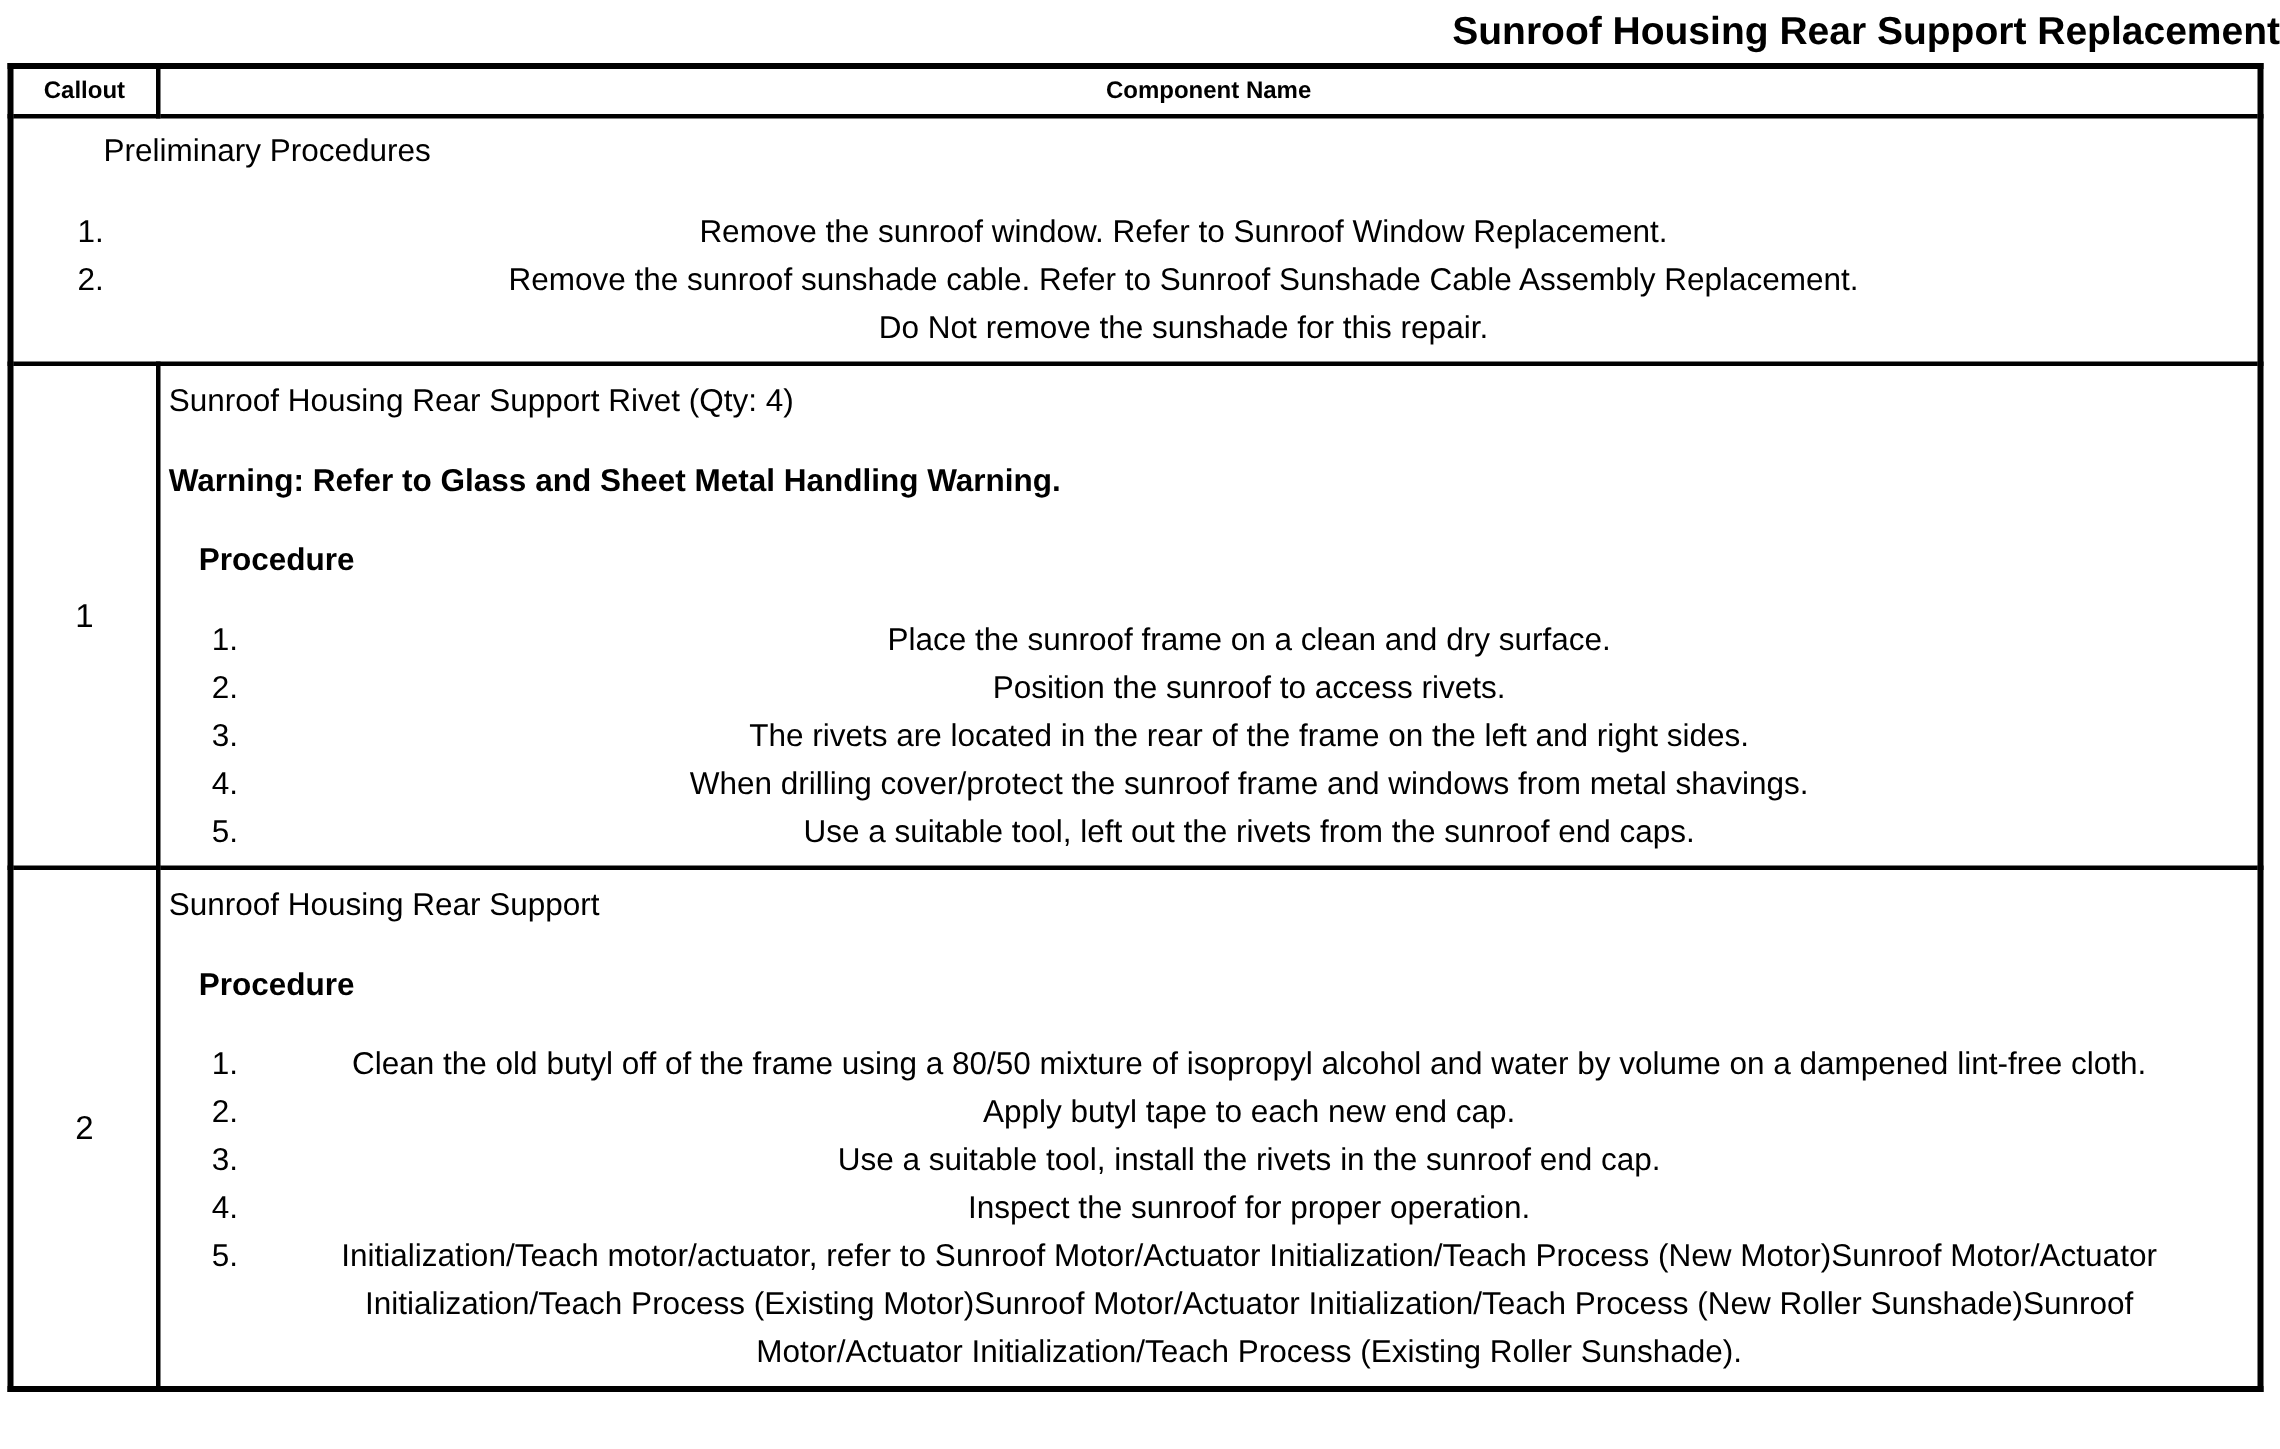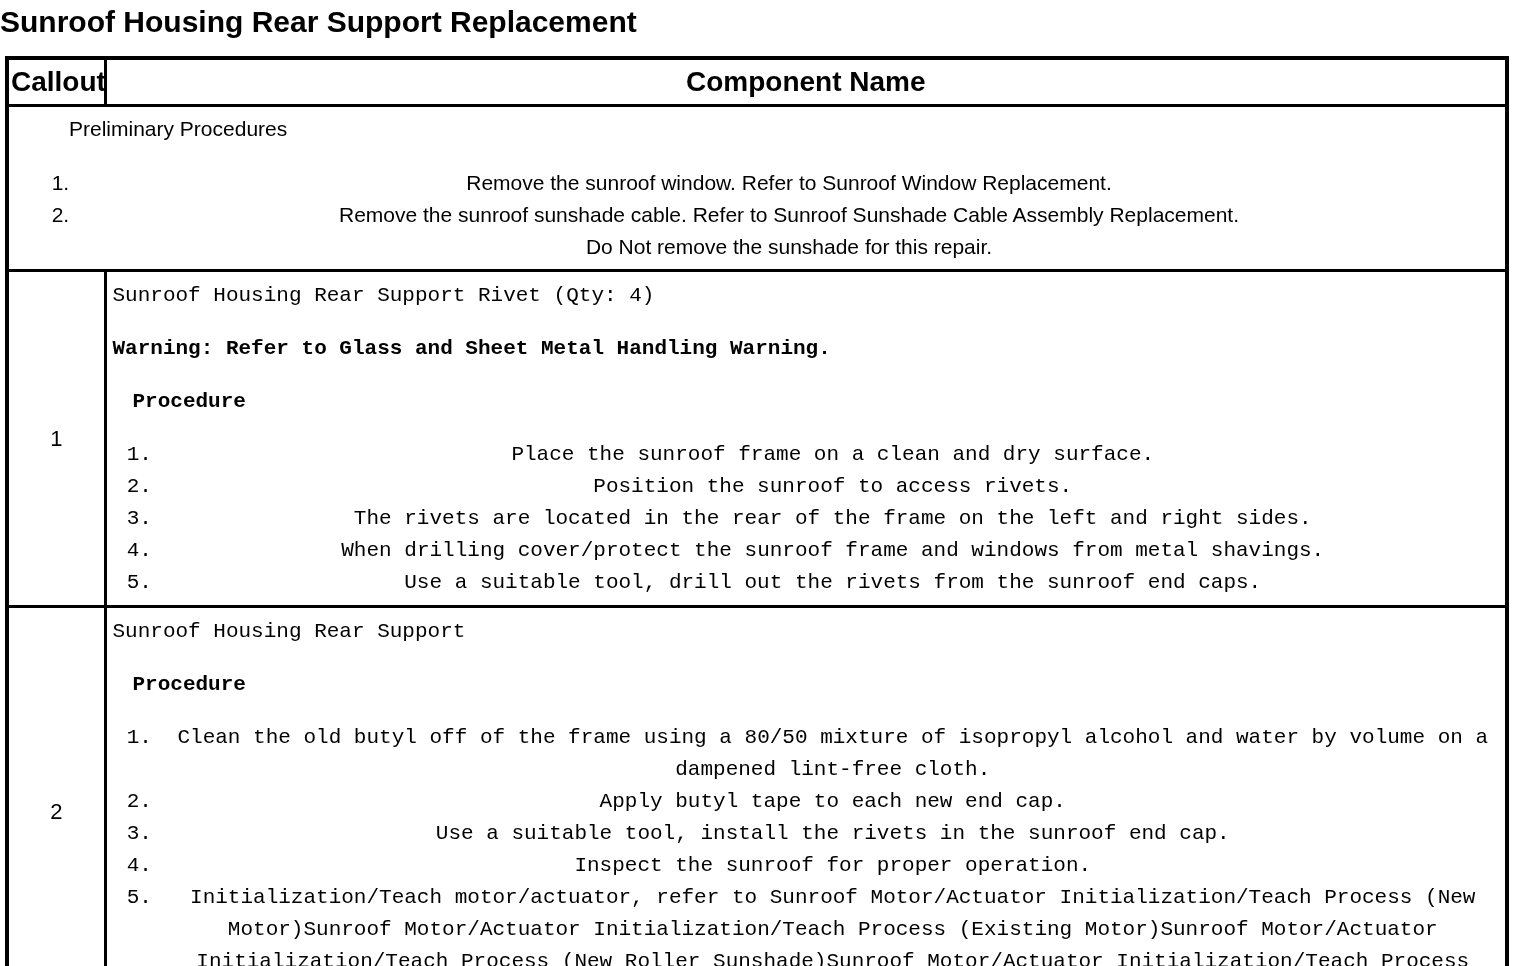--- a/index.html
+++ b/index.html
@@ -5,40 +5,40 @@
   * { box-sizing: border-box; margin: 0; padding: 0; }
   html, body {
     width: 1520px; height: 966px;
     background: #ffffff; color: #000000;
     font-family: "Liberation Sans", sans-serif;
     font-size: 21px;
     overflow: hidden;
   }
   .doc-title {
     font-weight: bold;
-    font-size: 30px;
-    text-align: left;
+    font-size: 26px;
+    text-align: right;
     padding-top: 5px;
-    height: 56px;
+    height: 42px;
   }
   table.main-table {
     border-collapse: collapse;
     table-layout: fixed;
     width: 1504px;
     margin-left: 5px;
     border: 4px solid #000;
   }
   table.main-table th,
   table.main-table td {
     border: 3px solid #000;
     background: #fff;
   }
   col.callout-col { width: 98px; }
   th {
-    font-size: 28px;
+    font-size: 16px;
     font-weight: bold;
     text-align: center;
     padding: 6px 2px;
   }
   td { vertical-align: top; }
   .prelim-cell {
     padding: 6px 10px 6px 8px;
     line-height: 32px;
   }
   .prelim-heading {
@@ -57,21 +57,20 @@
   }
   .callout-cell {
     text-align: center;
     vertical-align: middle;
     font-size: 22px;
     padding: 2px;
   }
   .content-cell {
     padding: 8px 12px 6px 6px;
     line-height: 32px;
-    font-family: Liberation Mono, monospace;
   }
   .warning-line { font-weight: bold; margin-top: 21px; }
   .procedure-heading {
     font-weight: bold;
     margin-top: 21px;
     margin-left: 20px;
   }
   ol.steps {
     margin-top: 21px;
     padding-left: 52px;
@@ -112,21 +111,21 @@
         <td class="callout-cell">1</td>
         <td class="content-cell">
           <div class="component-name">Sunroof Housing Rear Support Rivet (Qty: 4)</div>
           <div class="warning-line">Warning: Refer to Glass and Sheet Metal Handling Warning.</div>
           <div class="procedure-heading">Procedure</div>
           <ol class="steps">
               <li>Place the sunroof frame on a clean and dry surface.</li>
               <li>Position the sunroof to access rivets.</li>
               <li>The rivets are located in the rear of the frame on the left and right sides.</li>
               <li>When drilling cover/protect the sunroof frame and windows from metal shavings.</li>
-              <li>Use a suitable tool, drill out the rivets from the sunroof end caps.</li>
+              <li>Use a suitable tool, left out the rivets from the sunroof end caps.</li>
             </ol>
         </td>
       </tr>
 
       <tr>
         <td class="callout-cell">2</td>
         <td class="content-cell">
           <div class="component-name">Sunroof Housing Rear Support</div>
           <div class="procedure-heading">Procedure</div>
           <ol class="steps">

